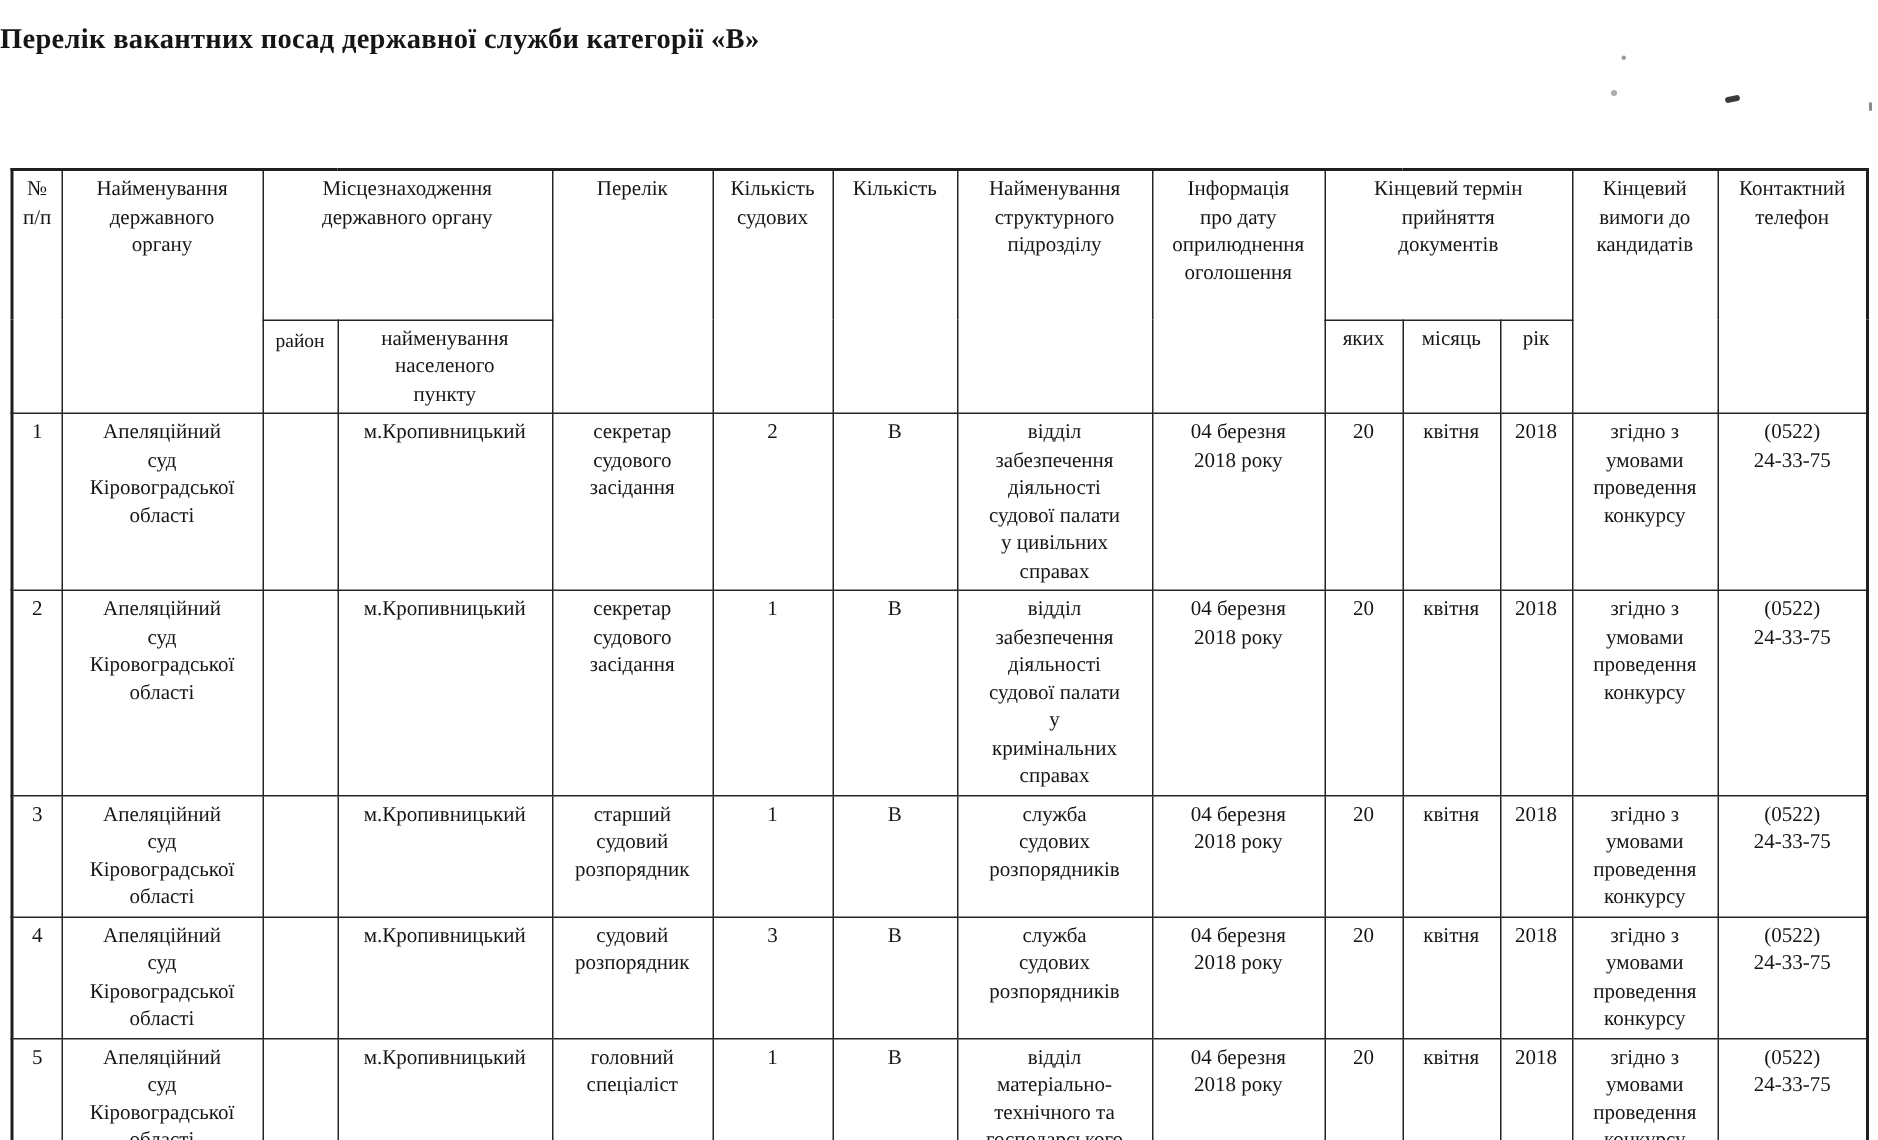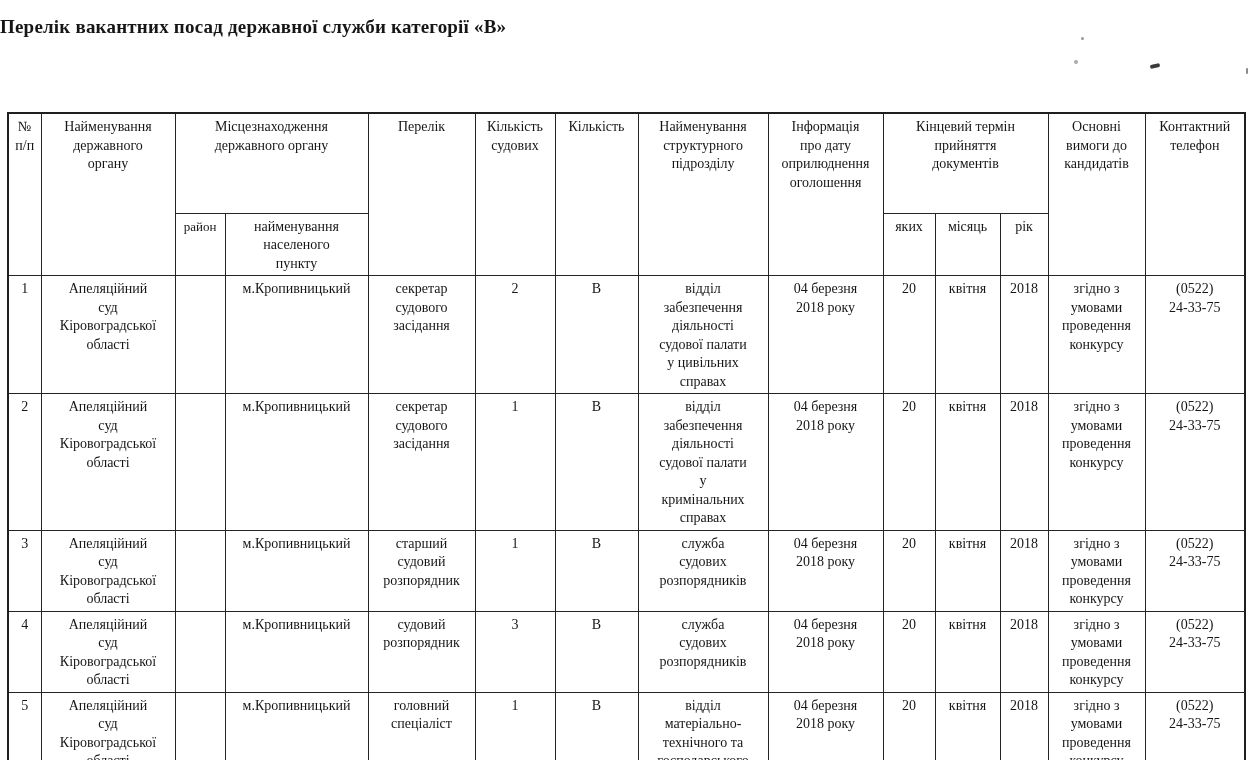--- a/index.html
+++ b/index.html
@@ -110,21 +110,21 @@
         <th rowspan="2">Найменування
 структурного
 підрозділу</th>
         <th rowspan="2">Інформація
 про дату
 оприлюднення
 оголошення</th>
         <th colspan="3">Кінцевий термін
 прийняття
 документів</th>
-        <th rowspan="2">Основні
+        <th rowspan="2">Кінцевий
 вимоги до
 кандидатів</th>
         <th rowspan="2">Контактний
 телефон</th>
       </tr>
       <tr class="hdr-sub">
         <th class="district-hdr">район</th>
         <th>найменування
 населеного
 пункту</th>

